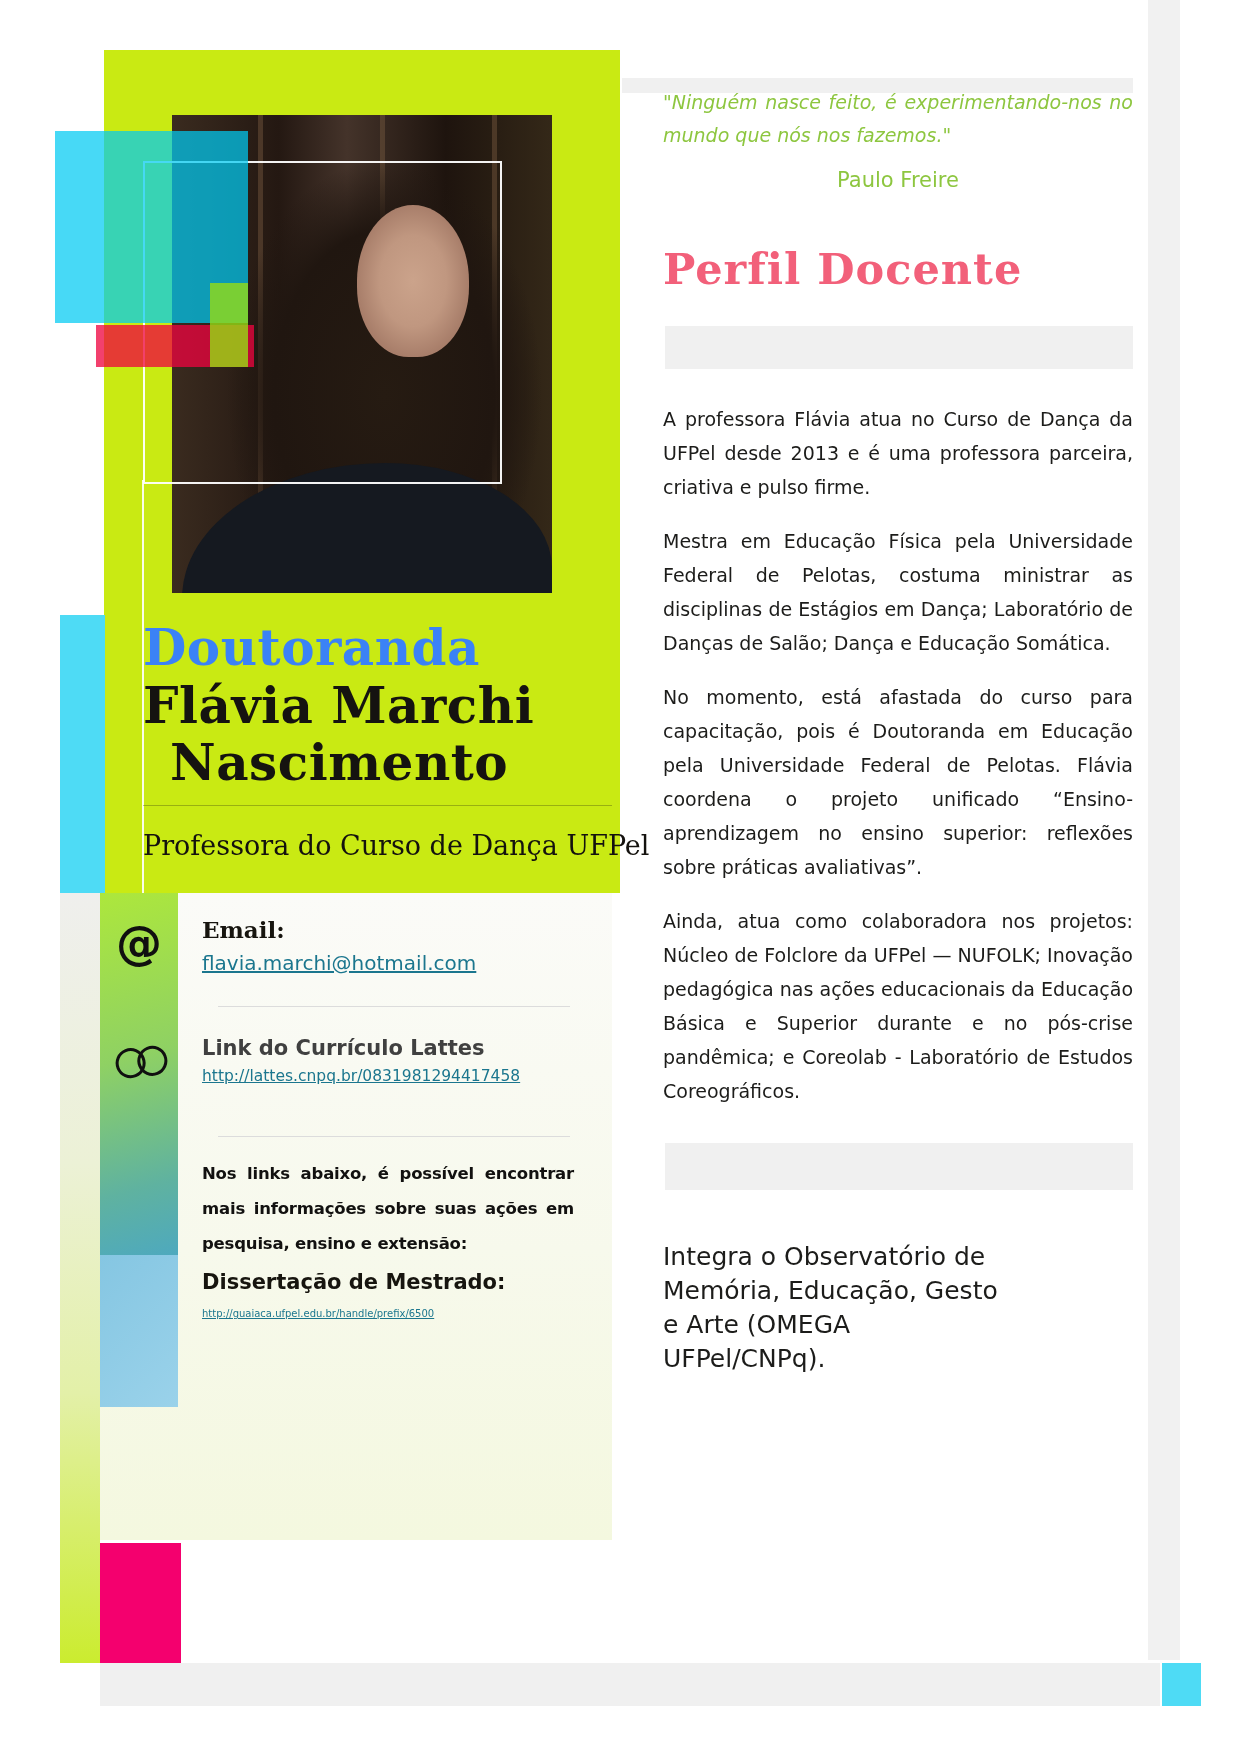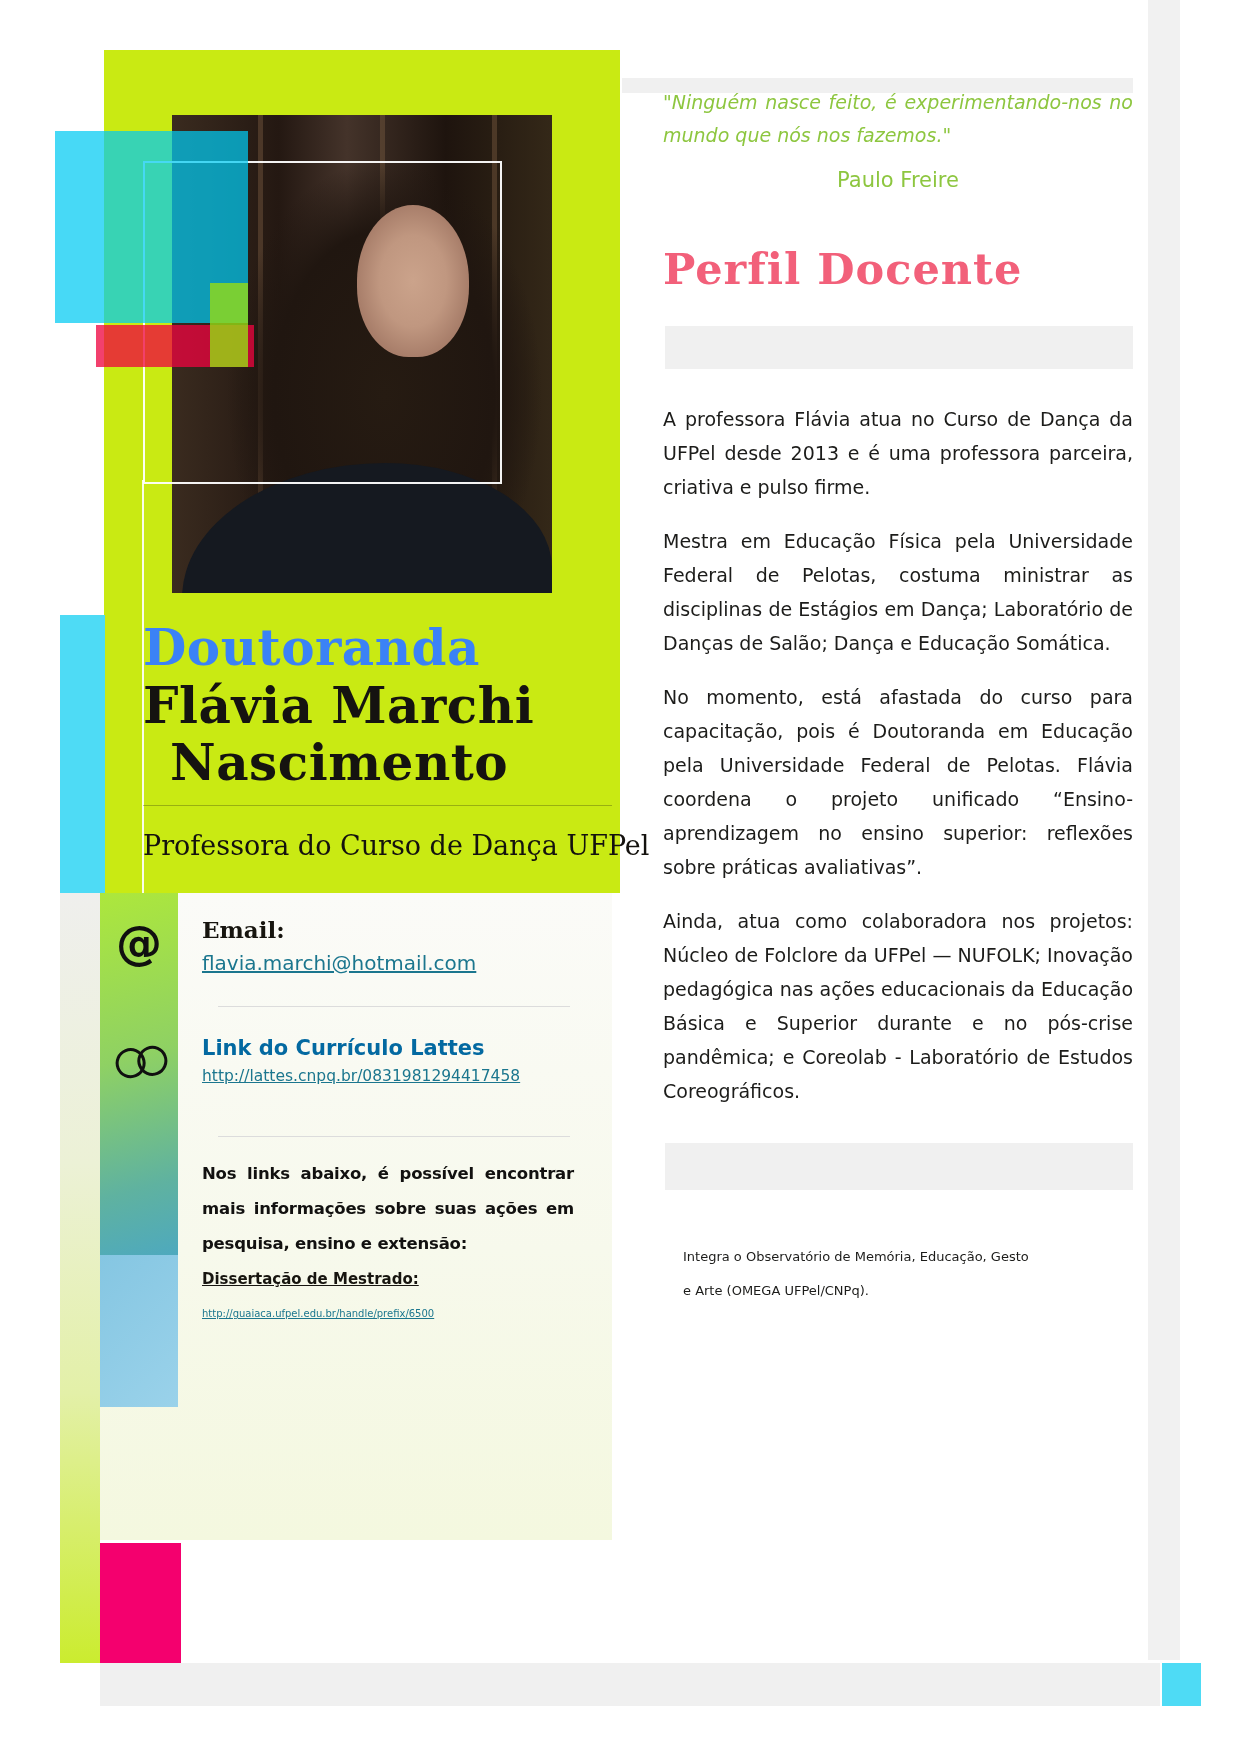--- a/index.html
+++ b/index.html
@@ -50,44 +50,44 @@
   .name-rule{left:143px;top:805px;width:469px;height:1px;background:rgba(60,70,15,.35);}
   .t-sub{left:143px;top:830px;font-size:27px;font-family:"DejaVu Serif",serif;color:#14120E;}
 
   
   .email-label{left:202px;top:916px;font-size:23px;color:#17150F;}
   .tlink{color:#1B768E;text-decoration:underline;font-family:"DejaVu Sans",sans-serif;}
   .email-link{left:202px;top:951px;font-size:20px;text-align:center;}
   .divider{height:1px;background:#DCDCDC;}
   .div1{left:218px;top:1006px;width:352px;}
   .div2{left:218px;top:1136px;width:352px;}
-  .lattes-label{left:202px;top:1036px;font-size:21px;font-weight:bold;color:#0369a1;}
+  .lattes-label{left:202px;top:1036px;font-size:21px;font-weight:bold;color:#404040;}
   .lattes-link{left:202px;top:1067px;font-size:15.5px;white-space:nowrap;}
   .links-intro{left:202px;top:1156px;width:372px;font-size:16.5px;font-weight:bold;
     line-height:35px;color:#121110;letter-spacing:-.2px;}
   .force-just{text-align:justify;text-align-last:justify;}
-  .dissert-label{left:202px;top:1270px;font-size:15px;font-weight:bold;color:#17150F;text-decoration:underline;}
+  .dissert-label{left:202px;top:1270px;font-size:21px;font-weight:bold;color:#17150F;}
   .dissert-link{left:202px;top:1299px;width:372px;font-size:10px;line-height:30px;
     word-break:break-all;display:block;}
 
   
   .at-icon{left:100px;top:916px;width:78px;text-align:center;font-size:46px;font-weight:bold;color:#101010;}
   .chain-icon{left:116px;top:1044px;transform:rotate(-22deg);display:flex;}
   .ring{width:24px;height:24px;border:3.5px solid #101010;border-radius:50%;background:transparent;}
   .ring+.ring{margin-left:-9px;margin-top:6px;}
 
   
   .quote{left:663px;top:86px;width:470px;font-size:19px;font-style:italic;color:#8DC63F;
     text-align:justify;line-height:33px;}
   .quote-author{left:663px;top:168px;width:470px;font-size:21px;color:#8DC63F;text-align:center;}
   .heading{left:663px;top:244px;font-size:43px;color:#F2607A;letter-spacing:1px;}
   .paras{left:663px;top:402px;width:470px;font-size:19px;line-height:34px;color:#1C1C1A;
     text-align:justify;}
   .paras p{margin:0 0 20px 0;}
-  .closing{left:663px;top:1240px;width:350px;font-size:13px;line-height:34px;color:#1C1C1A;margin-left:20px;}
+  .closing{left:663px;top:1240px;width:350px;font-size:25px;line-height:34px;color:#1C1C1A;}
 </style>
 </head>
 <body>
 
 <div class="page">
 
   <div class="abs right-strip"></div>
   <div class="abs green-panel"></div>
 
   <div class="abs photo">

